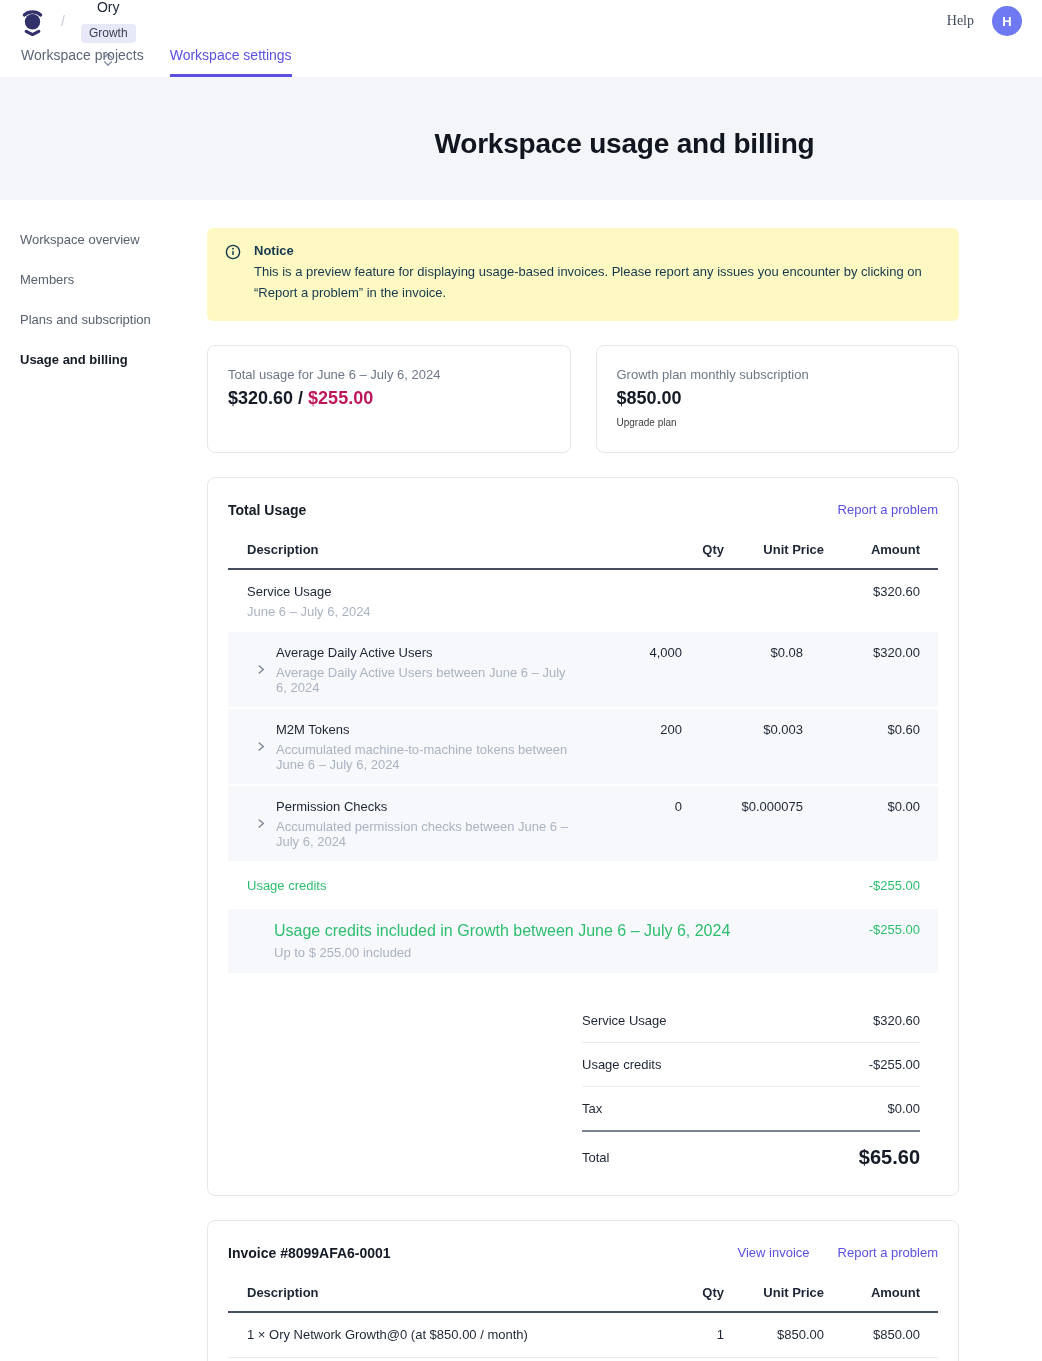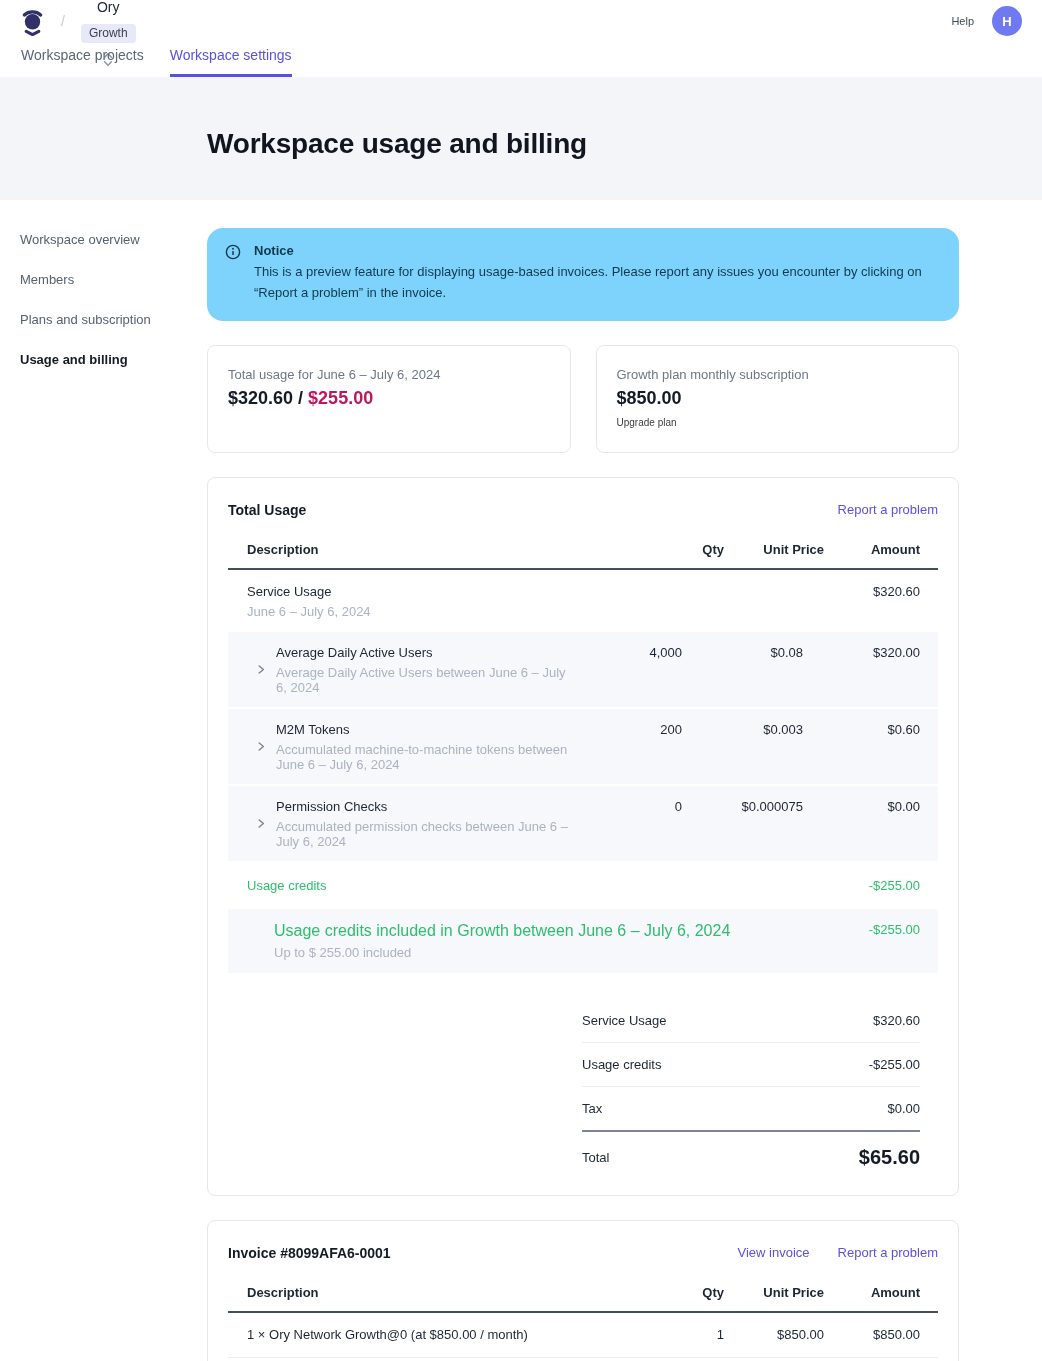--- a/index.html
+++ b/index.html
@@ -11,45 +11,45 @@
   }
   a { text-decoration: none; cursor: pointer; }
 
   
   .topbar { height: 42px; display: flex; align-items: center; padding: 0 20px; background: #fff; }
   .topbar .sep { color: #c6ccd6; margin: 0 16px; font-size: 14px; }
   .ws-picker { display: flex; align-items: center; gap: 9px; cursor: pointer; flex-direction: column; }
   .ws-name { font-size: 14px; font-weight: 500; color: #20283a; }
   .badge { background: #e7e8f8; color: #3c4254; font-size: 12px; font-weight: 500; padding: 2px 8px 3px; border-radius: 4px; }
   .topbar-right { margin-left: auto; display: flex; align-items: center; gap: 18px; }
-  .help-link { font-size: 11px; color: #404b5c; font-weight: 500; }
+  .help-link { font-size: 14px; color: #404b5c; font-weight: 500; font-family: Liberation Serif, serif; }
   .avatar { width: 30px; height: 30px; border-radius: 50%; background: #6f79f1; color: #fff;
             font-size: 13px; font-weight: 600; display: flex; align-items: center; justify-content: center; cursor: pointer; }
 
   
   .tabs { display: flex; gap: 26px; padding-left: 21px; height: 35px; align-items: flex-end; background: #fff; }
   .tab { font-size: 14px; color: #5b6678; padding-bottom: 11px; border-bottom: 3px solid transparent; cursor: pointer; }
   .tab.active { color: #5a50e0; font-weight: 500; border-bottom-color: #5a50e0; }
 
   
-  .hero { background: #f4f5f8; padding: 51px 0 40px 207px; }
+  .hero { background: #f4f5f8; padding: 51px 0 40px 207px; text-align: center; }
   .hero h1 { font-size: 28px; font-weight: 700; color: #10151f; letter-spacing: -0.2px; }
   .breadcrumb { margin-top: 11px; font-size: 13px; color: #6b7587; }
   .breadcrumb a { color: #5a50e0; font-weight: 600; }
   .breadcrumb .bc-sep { margin: 0 5px; color: #6b7587; }
 
   
   .layout { display: flex; padding: 28px 0 0 20px; }
   .side { width: 187px; flex: 0 0 187px; padding-top: 4px; }
   .side-item { font-size: 13px; color: #57606f; font-weight: 500; margin-bottom: 25px; cursor: pointer; }
   .side-item.active { color: #141a26; font-weight: 700; }
   .main { width: 752px; }
 
   
-  .notice { background: #7dd3fc; border-radius: 16px; padding: 15px 18px 17px; display: flex; gap: 13px; color: #12394e; }
+  .notice { background: #fef9c3; border-radius: 6px; padding: 15px 18px 17px; display: flex; gap: 13px; color: #12394e; }
   .notice-icon { flex: 0 0 auto; padding-top: 1px; }
   .notice-title { font-size: 13px; font-weight: 700; }
   .notice-body { font-size: 13px; line-height: 1.6; margin-top: 4px; }
 
   
   .cards { display: flex; gap: 25px; margin-top: 24px; }
   .card { flex: 1; border: 1px solid #e4e7ec; border-radius: 8px; padding: 21px 20px; min-height: 108px; background: #fff; }
   .card-label { font-size: 13px; color: #6d7787; }
   .card-amount { font-size: 18px; font-weight: 700; color: #141a26; margin-top: 6px; }
   .green { color: #be185d; }

